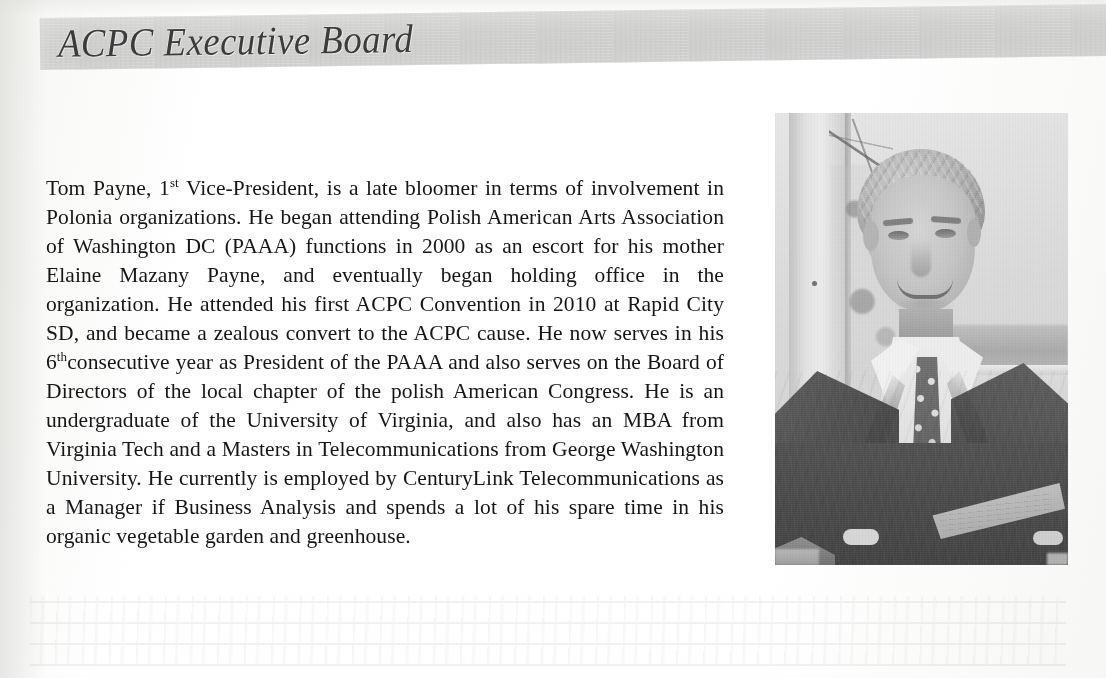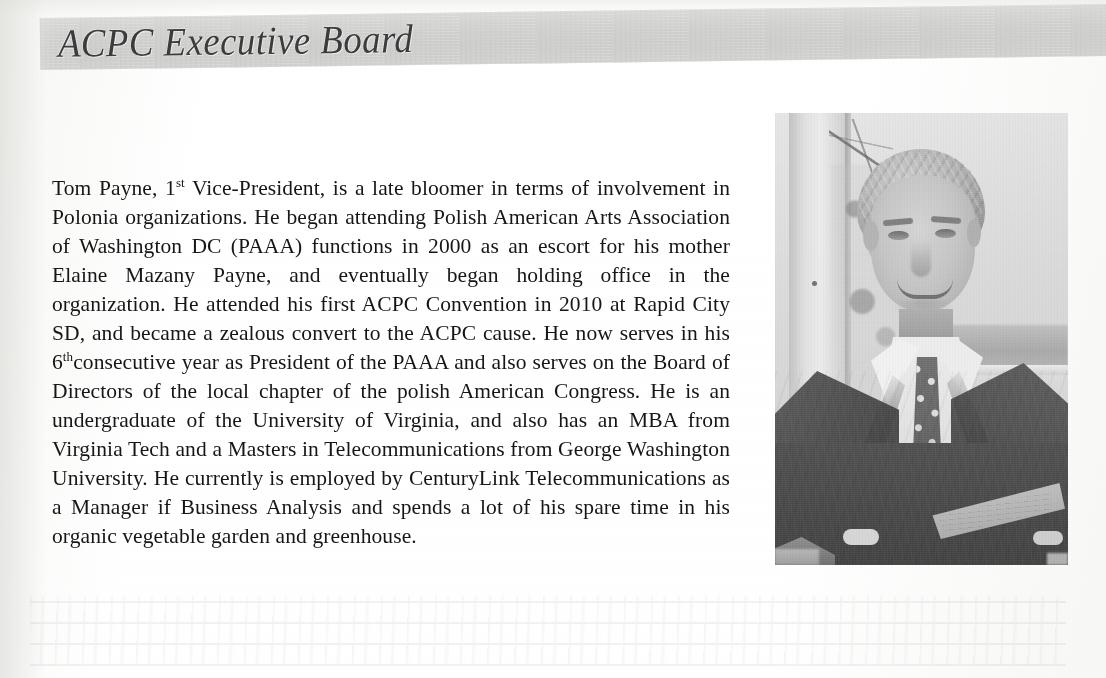--- a/index.html
+++ b/index.html
@@ -119,21 +119,21 @@
     font-weight: bold;
   }
   .heading .ital {
     font-style: italic;
     font-weight: bold;
   }
 
   
   .body-col {
     position: absolute;
-    left: 52px;
+    left: 46px;
     top: 174px;
     width: 678px;
     font-family: "Liberation Serif", serif;
     font-size: 21.5px;
     line-height: 29px;
     color: #161616;
     text-align: justify;
     text-justify: inter-word;
     letter-spacing: .1px;
   }

